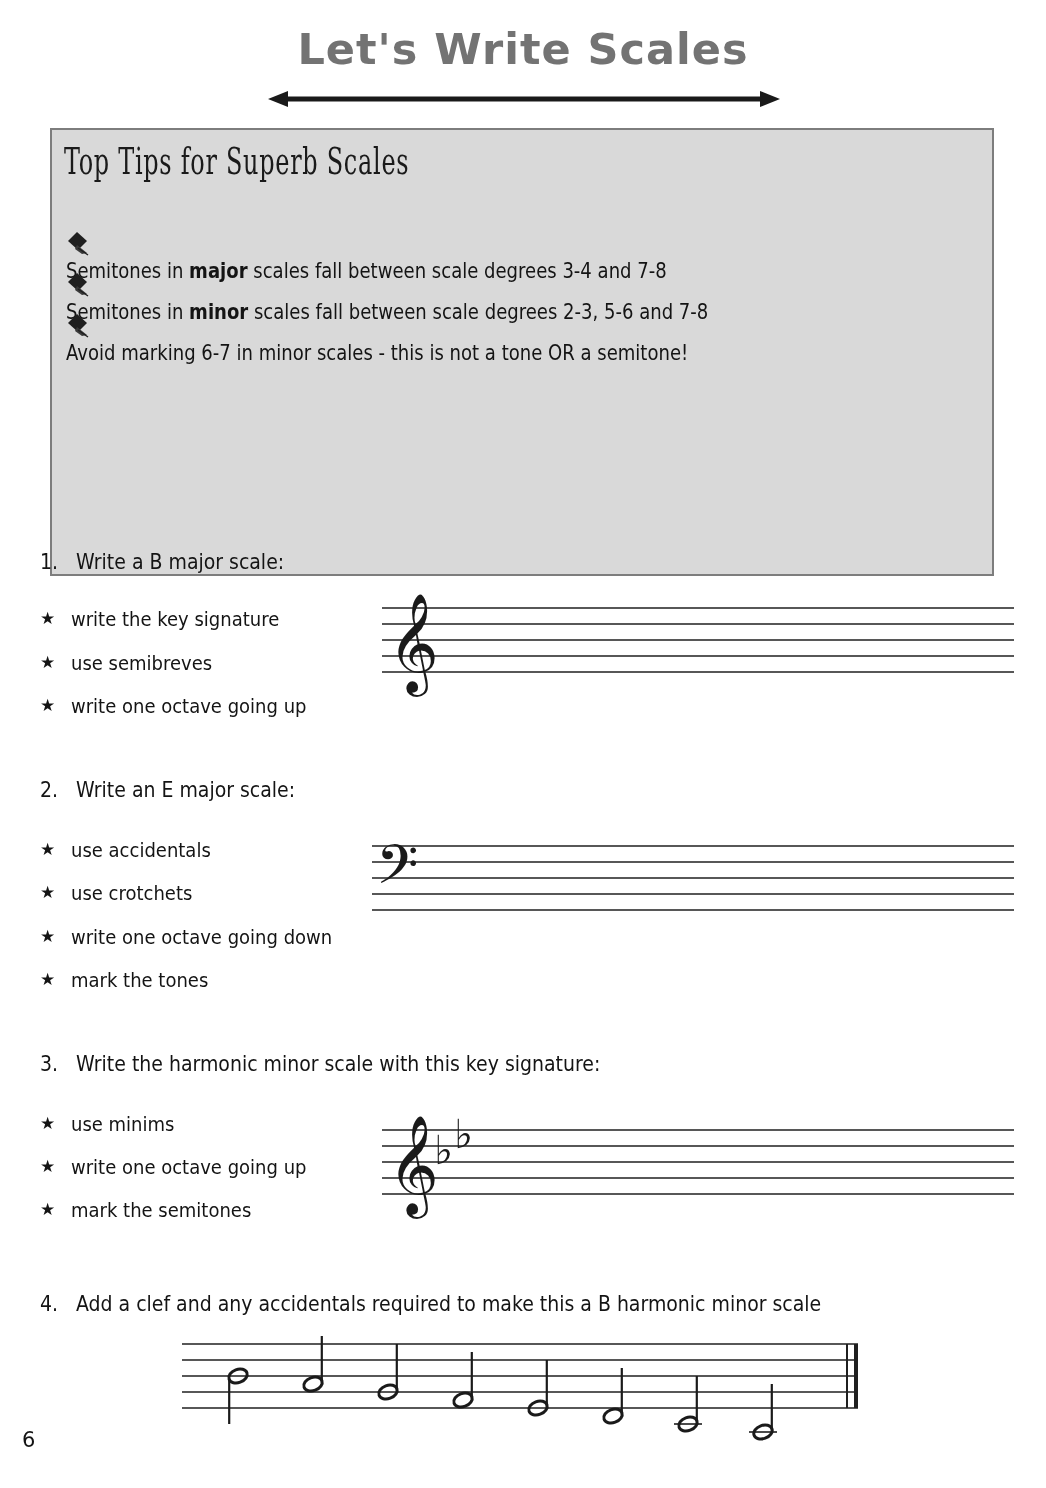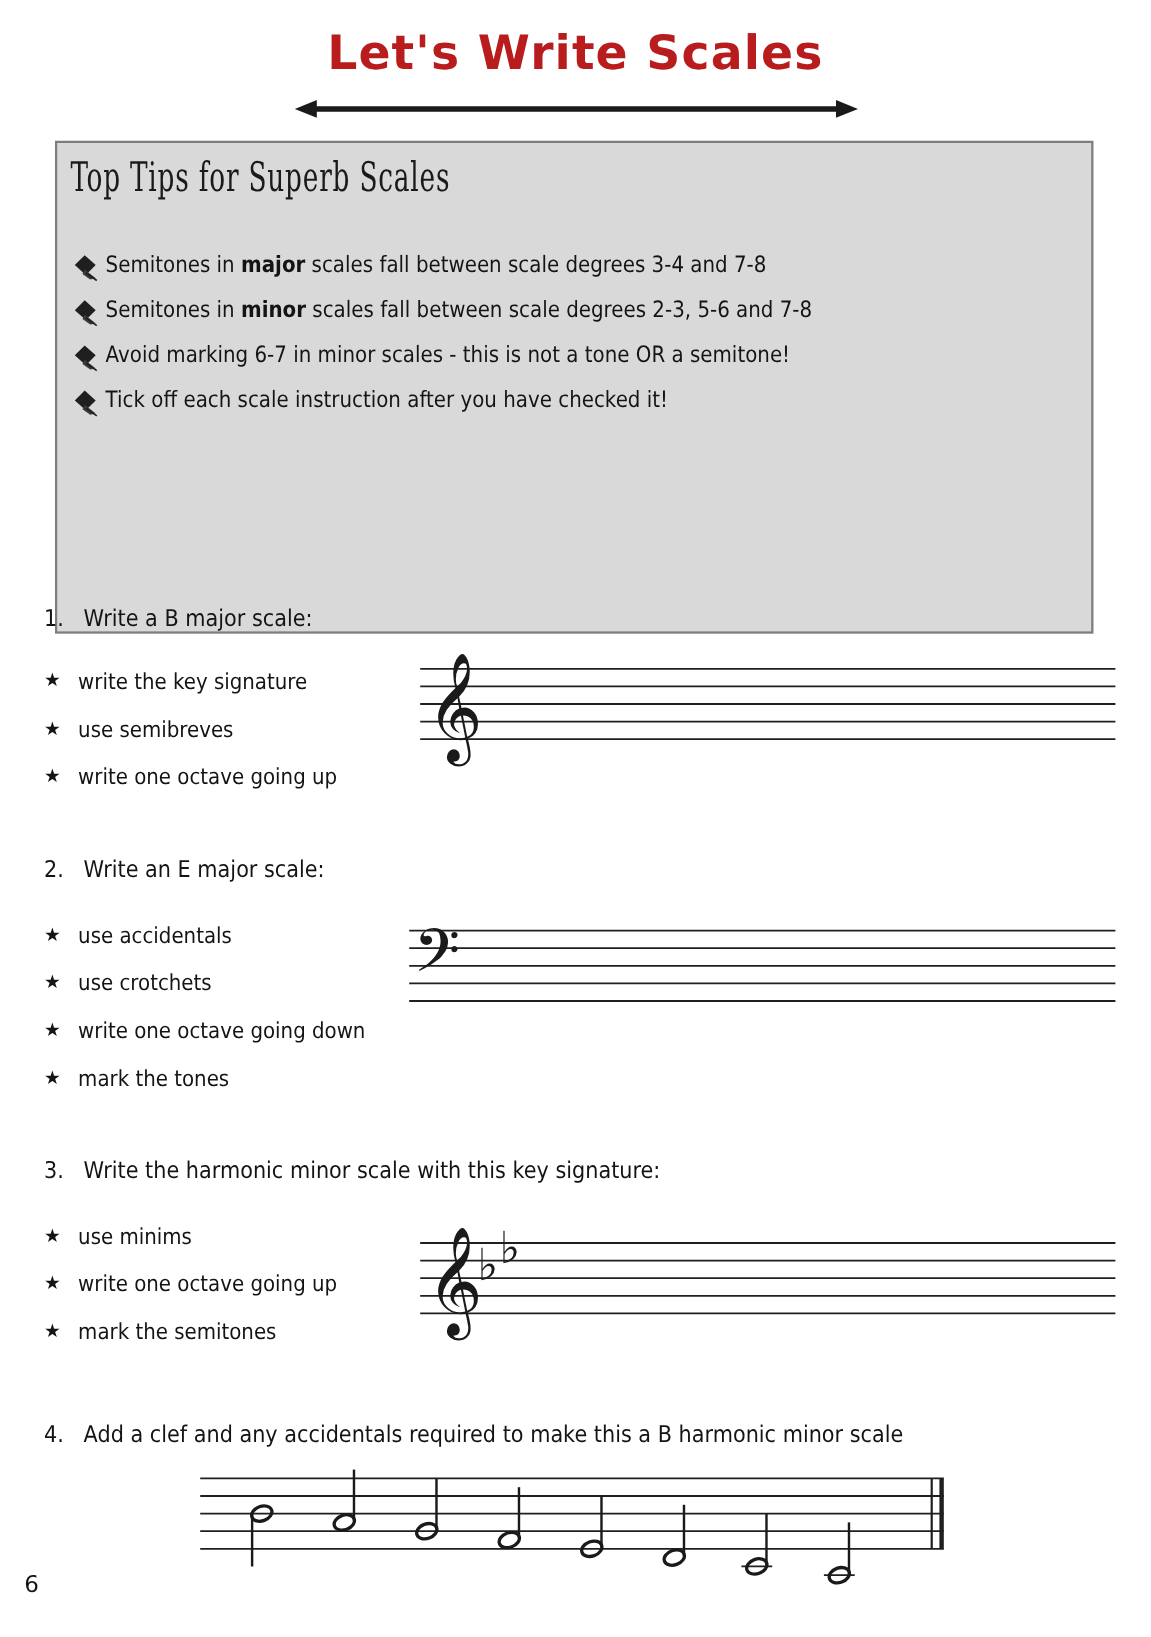--- a/index.html
+++ b/index.html
@@ -24,21 +24,21 @@
   .title {
     position: absolute;
     left: 0;
     top: 24px;
     width: 1046px;
     text-align: center;
     font-family: "DejaVu Sans", sans-serif;
     font-weight: bold;
     font-size: 43px;
     letter-spacing: 1px;
-    color: #b91c1c;
+    color: #737373;
   }
   .title-arrow {
     position: absolute;
     left: 268px;
     top: 88px;
     width: 512px;
     height: 22px;
   }
 
   
@@ -69,20 +69,21 @@
   .tips-list {
     position: absolute;
     left: 14px;
     top: 96px;
     width: 916px;
   }
   .tip-row {
     display: flex;
     align-items: flex-start;
     height: 41px;
+    flex-direction: column;
   }
   .tip-bullet {
     flex: 0 0 auto;
     width: 30px;
     height: 26px;
     margin-top: 5px;
     position: relative;
   }
   .tip-text {
     flex: 1 1 auto;
@@ -192,30 +193,20 @@
             <polygon points="2,10 11,1 21,10 12,19" fill="#1f1f1f"></polygon>
             <path d="M11 14 L21 22 L16 23 L9 18 Z" fill="#3a3a3a"></path>
             <path d="M12 17 L22 24" stroke="#1f1f1f" stroke-width="1.4" fill="none"></path>
           </svg>
         </span>
         <span class="tip-text"><span>Avoid marking 6-7 in minor scales - this is not a tone OR a semitone!</span><b></b><span></span></span>
       </div>
 
 
 
-      <div class="tip-row">
-        <span class="tip-bullet">
-          <svg width="30" height="26" viewBox="0 0 30 26">
-            <polygon points="2,10 11,1 21,10 12,19" fill="#1f1f1f"></polygon>
-            <path d="M11 14 L21 22 L16 23 L9 18 Z" fill="#3a3a3a"></path>
-            <path d="M12 17 L22 24" stroke="#1f1f1f" stroke-width="1.4" fill="none"></path>
-          </svg>
-        </span>
-        <span class="tip-text"><span>Tick off each scale instruction after you have checked it!</span><b></b><span></span></span>
-      </div>
 
     </div>
   </div>
 
   <div class="q-num" style="left:40px; top:550px;">1.</div>
   <div class="q-title" style="left:76px; top:550px;">Write a B major scale:</div>
 
   <div class="sub-star" style="left:40px; top:610px;">★</div>
   <div class="sub-text" style="left:71px; top:607px;">write the key signature</div>
   <div class="sub-star" style="left:40px; top:654px;">★</div>

